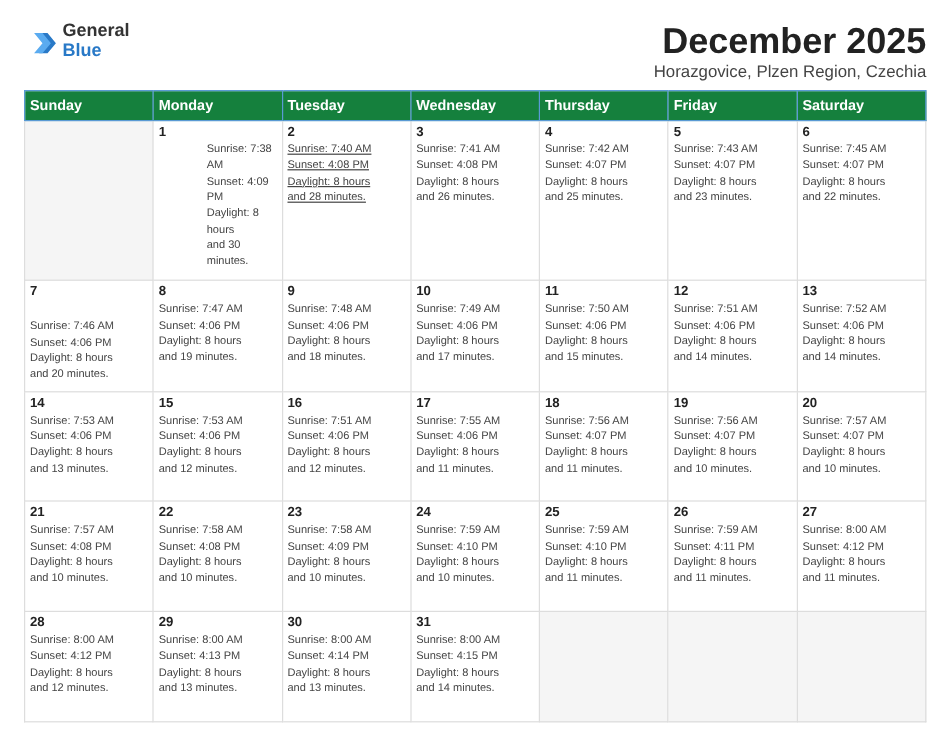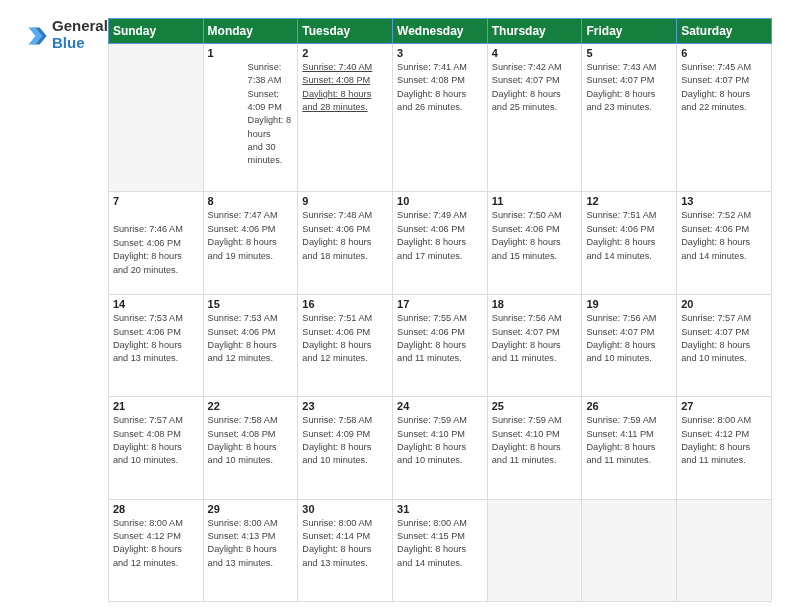--- a/index.html
+++ b/index.html
@@ -8,20 +8,21 @@
       background: #fff;
       width: 792px;
       height: 612px;
       overflow: hidden;
     }
     .page {
       width: 792px;
       height: 612px;
       padding: 18px 20px 10px 20px;
       display: flex;
+      flex-direction: column;
     }
     .header {
       display: flex;
       justify-content: space-between;
       align-items: flex-start;
       margin-bottom: 8px;
     }
     .logo {
       display: flex;
       align-items: center;
@@ -106,20 +107,24 @@
     <div class="logo">
       <svg class="logo-icon" viewBox="0 0 40 40">
         <polygon points="28,8 38,20 28,32 18,32 28,20 18,8" fill="#2979c7"></polygon>
         <polygon points="22,8 32,20 22,32 12,32 22,20 12,8" fill="#5aabf0"></polygon>
       </svg>
       <div class="logo-text">
         <span class="logo-general">General</span>
         <span class="logo-blue">Blue</span>
       </div>
     </div>
+    <div class="title-block">
+      <h1>December 2025</h1>
+      <h2>Horazgovice, Plzen Region, Czechia</h2>
+    </div>
   </div>
 
   <table class="calendar">
     <thead>
       <tr>
       <th>Sunday</th>
           <th>Monday</th>
           <th>Tuesday</th>
           <th>Wednesday</th>
           <th>Thursday</th>

